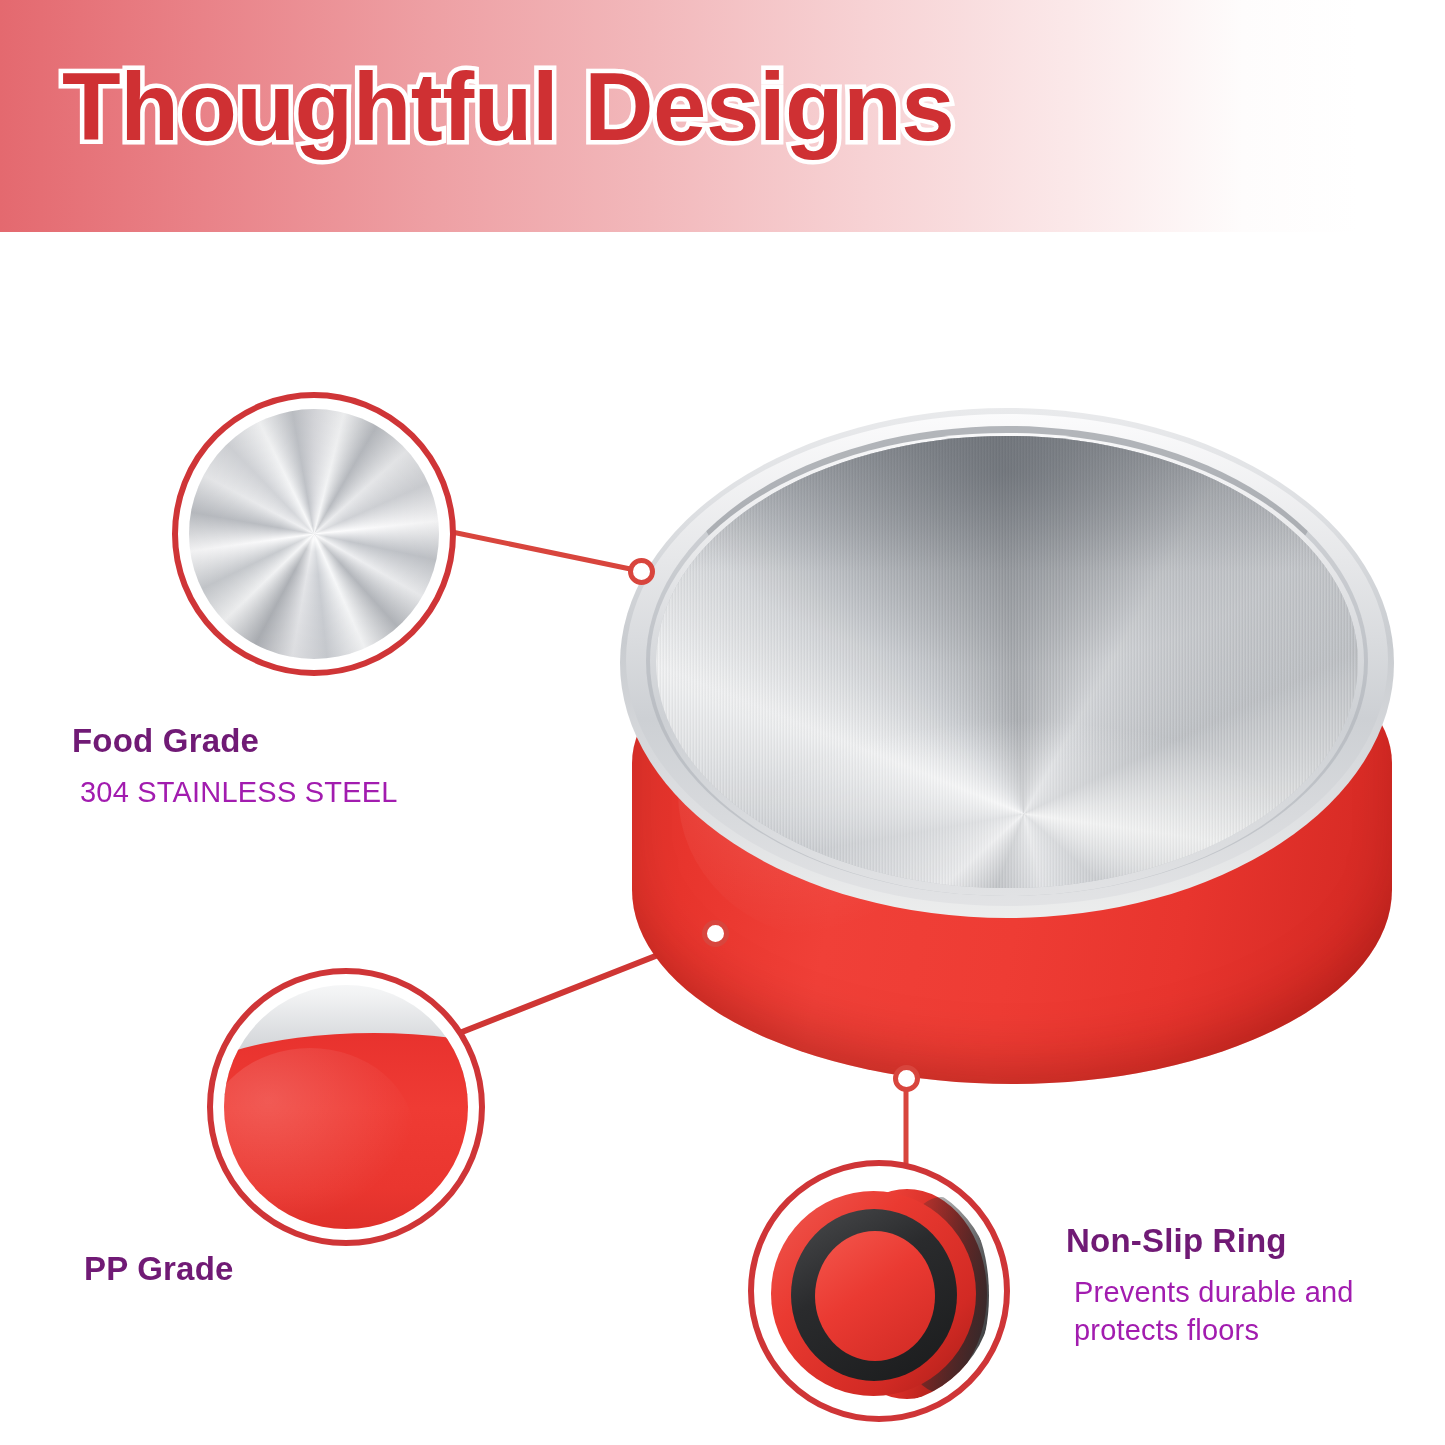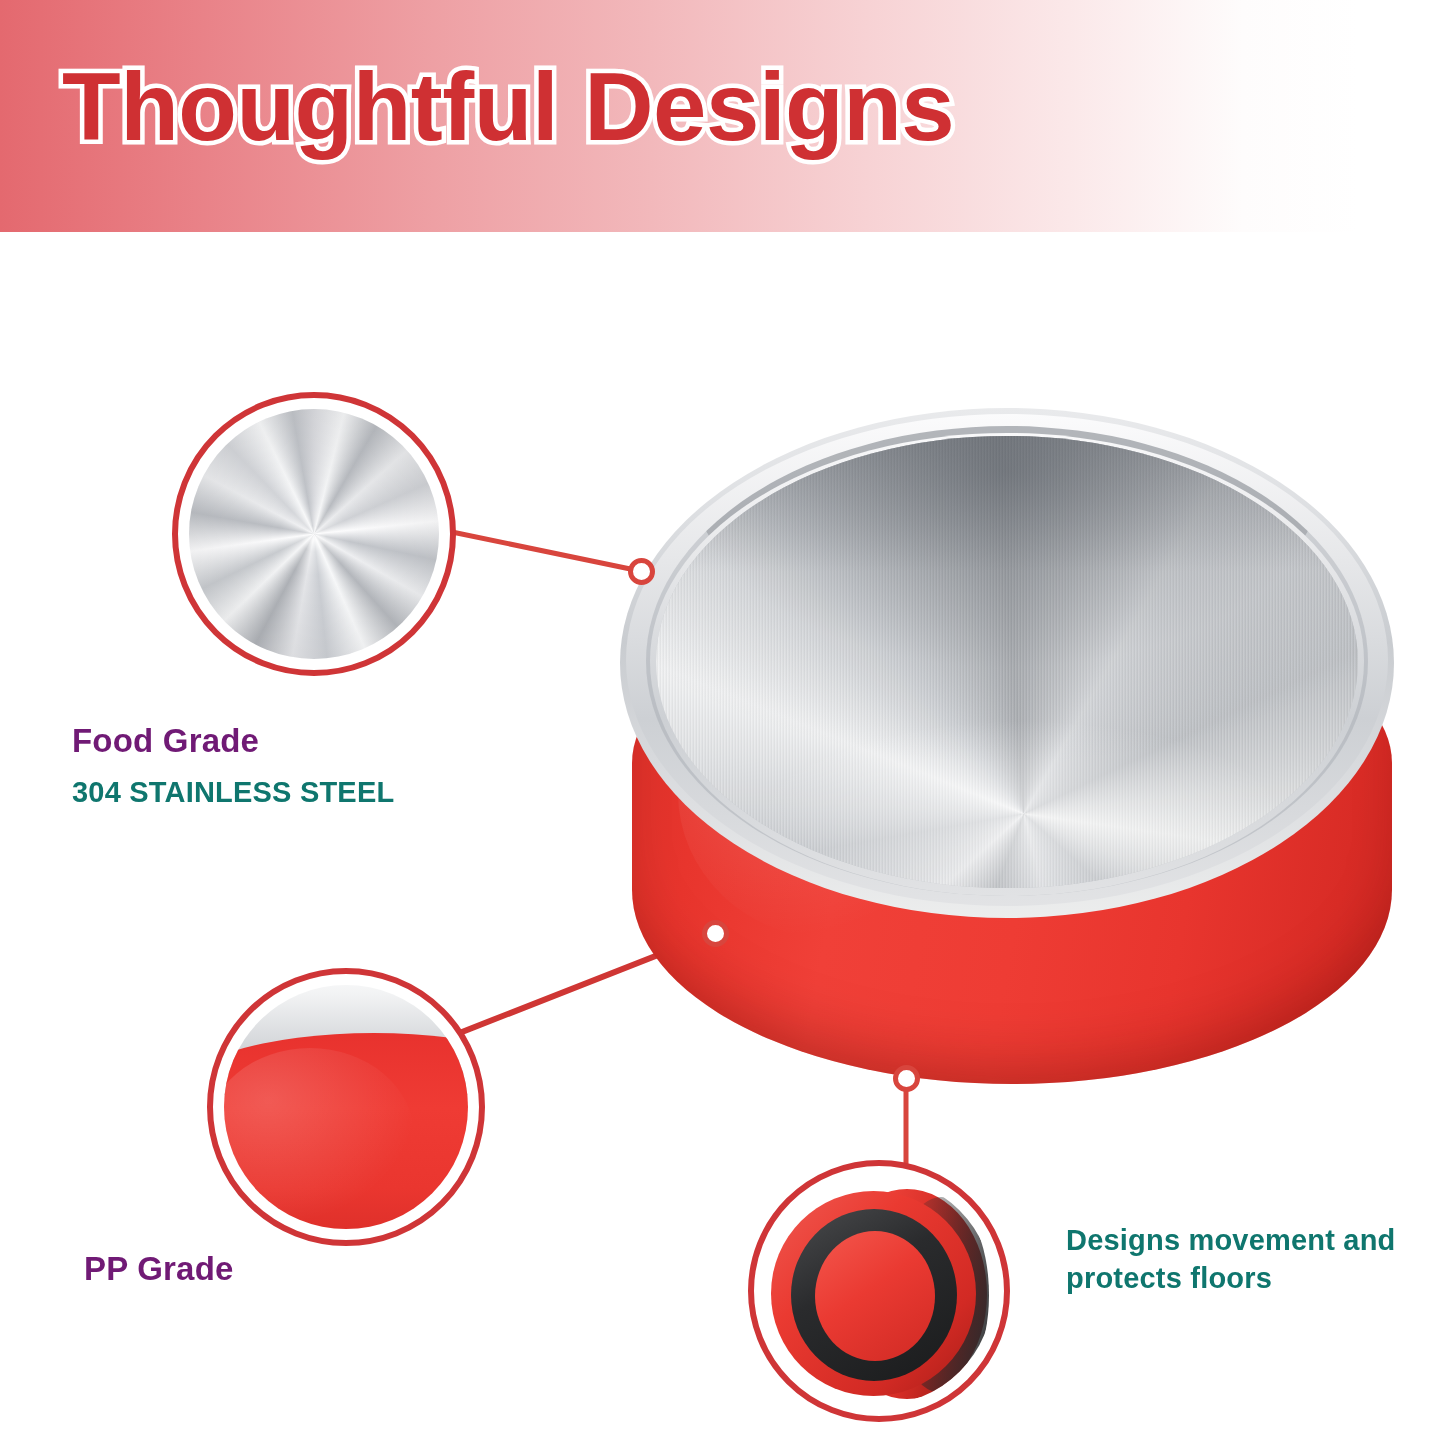--- a/index.html
+++ b/index.html
@@ -278,23 +278,23 @@
   .label-block { position: absolute; }
   .label-title {
     font-size: 33px;
     font-weight: 700;
     color: #701a75;
     margin: 0 0 14px 0;
     letter-spacing: 0.2px;
   }
   .label-desc {
     font-size: 29px;
-    font-weight: 700;
-    color: #0f766e;
-    margin: 0;
+    font-weight: 400;
+    color: #a21caf;
+    margin: 8px;
     line-height: 1.30;
     letter-spacing: 0.2px;
   }
   #label-food-grade { left: 72px; top: 722px; width: 430px; }
   #label-pp-shell   { left: 84px; top: 1250px; width: 430px; }
   #label-non-slip   { left: 1066px; top: 1222px; width: 380px; }
 </style>
 </head>
 <body>
 
@@ -359,19 +359,20 @@
   <div class="label-block" id="label-food-grade">
     <p class="label-title">Food Grade</p>
     <p class="label-desc">304 STAINLESS STEEL</p>
   </div>
 
   <div class="label-block" id="label-pp-shell">
     <p class="label-title">PP Grade</p>
   </div>
 
   <div class="label-block" id="label-non-slip">
+    <p class="label-title">Non-Slip Ring</p>
     <p class="label-desc">
-      <span>Designs movement and</span><br>
+      <span>Prevents durable and</span><br>
       <span>protects floors</span>
     </p>
   </div>
 
 </div>
 
 </body></html>

